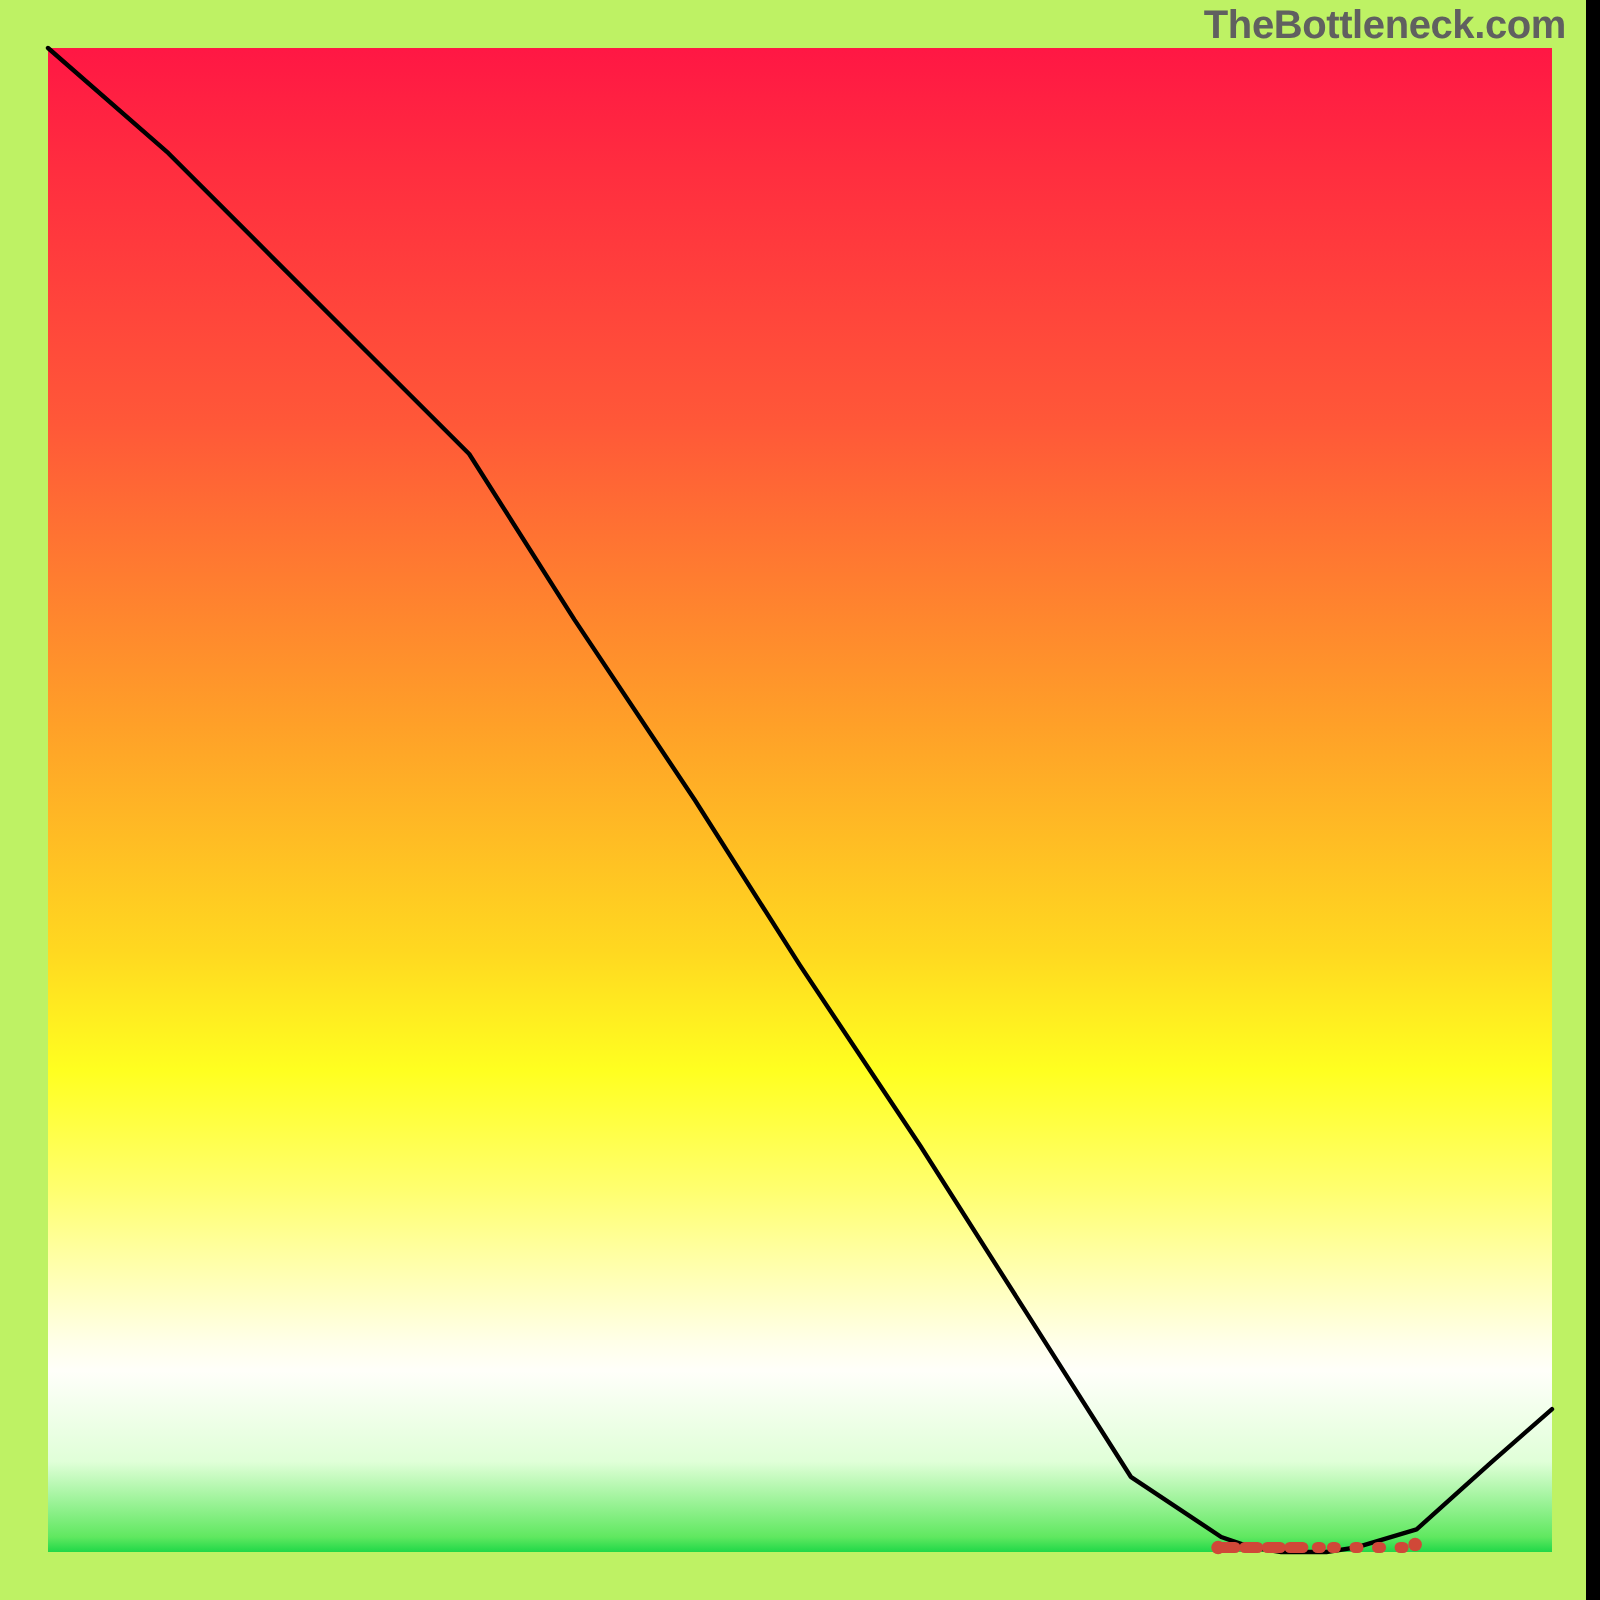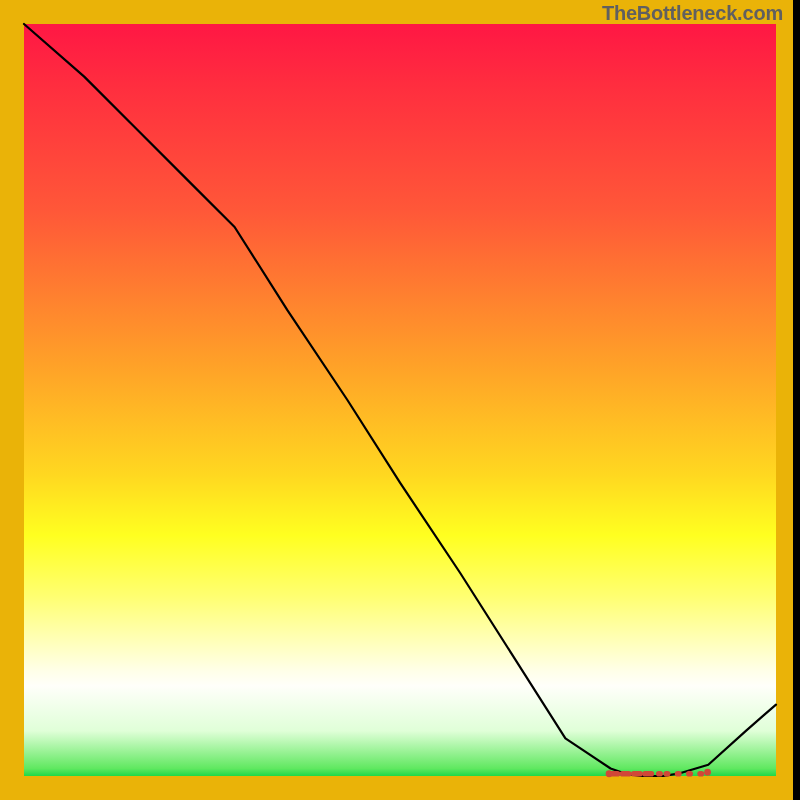--- a/index.html
+++ b/index.html
@@ -8,21 +8,21 @@
     width: 800px;
     height: 800px;
     background: #000;
     overflow: hidden;
     font-family: Arial, Helvetica, sans-serif;
   }
   .frame {
     position: relative;
     width: 793px;
     height: 800px;
-    background: #eab308;
+    background: #bef264;
   }
   .plot-area {
     position: absolute;
     left: 24px;
     top: 24px;
     width: 752px;
     height: 752px;
     
     background: linear-gradient(to bottom,
       #ff1744 0%,

